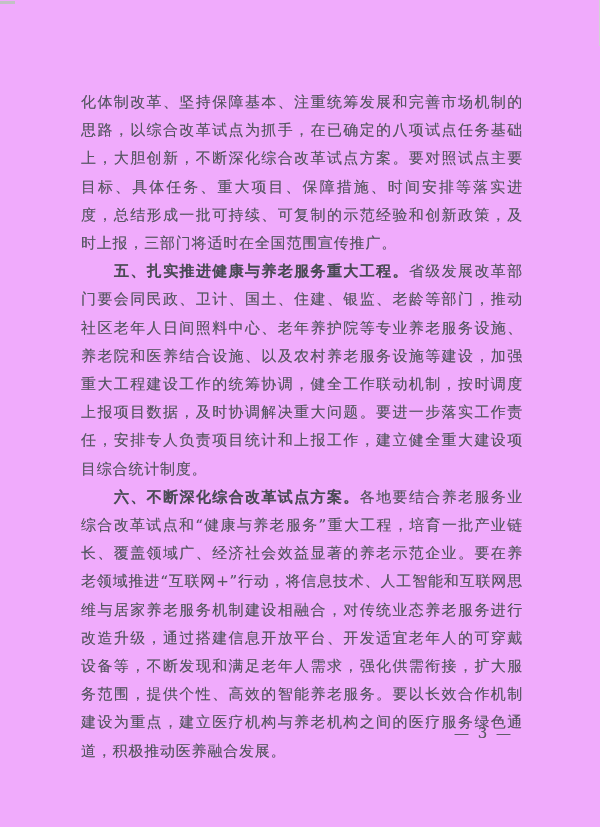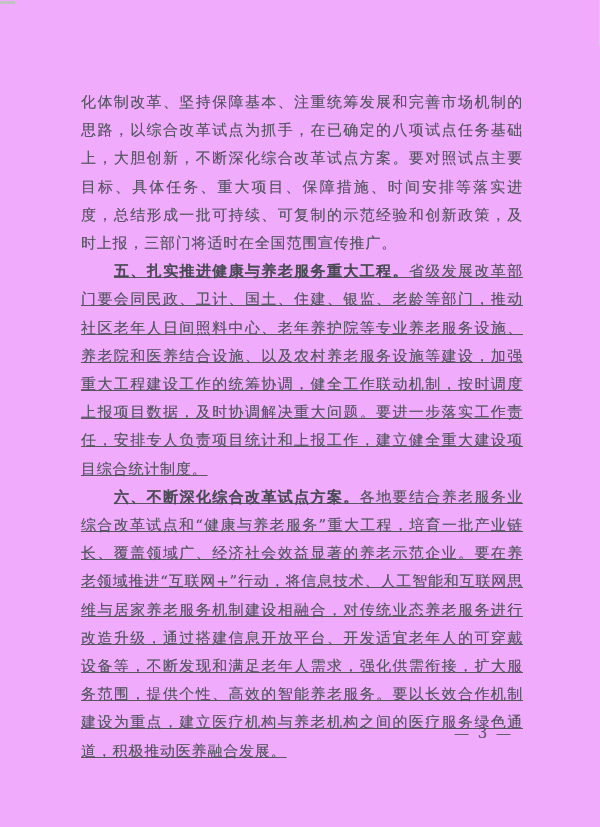--- a/index.html
+++ b/index.html
@@ -40,21 +40,20 @@
     font-size: 15px;
     line-height: 28.2px;
     letter-spacing: 0.8px;
     color: #565662;
     text-align: justify;
     text-justify: inter-character;
     text-shadow: 0 0 0.5px rgba(86, 86, 98, 0.55);
   }
   .para.indented {
     text-indent: 33px;
-    text-decoration: underline;
   }
   .section-lead {
     font-weight: 700;
     color: #4a4a55;
   }
   .page-number {
     position: absolute;
     top: 724px;
     right: 87px;
     font-size: 15px;

